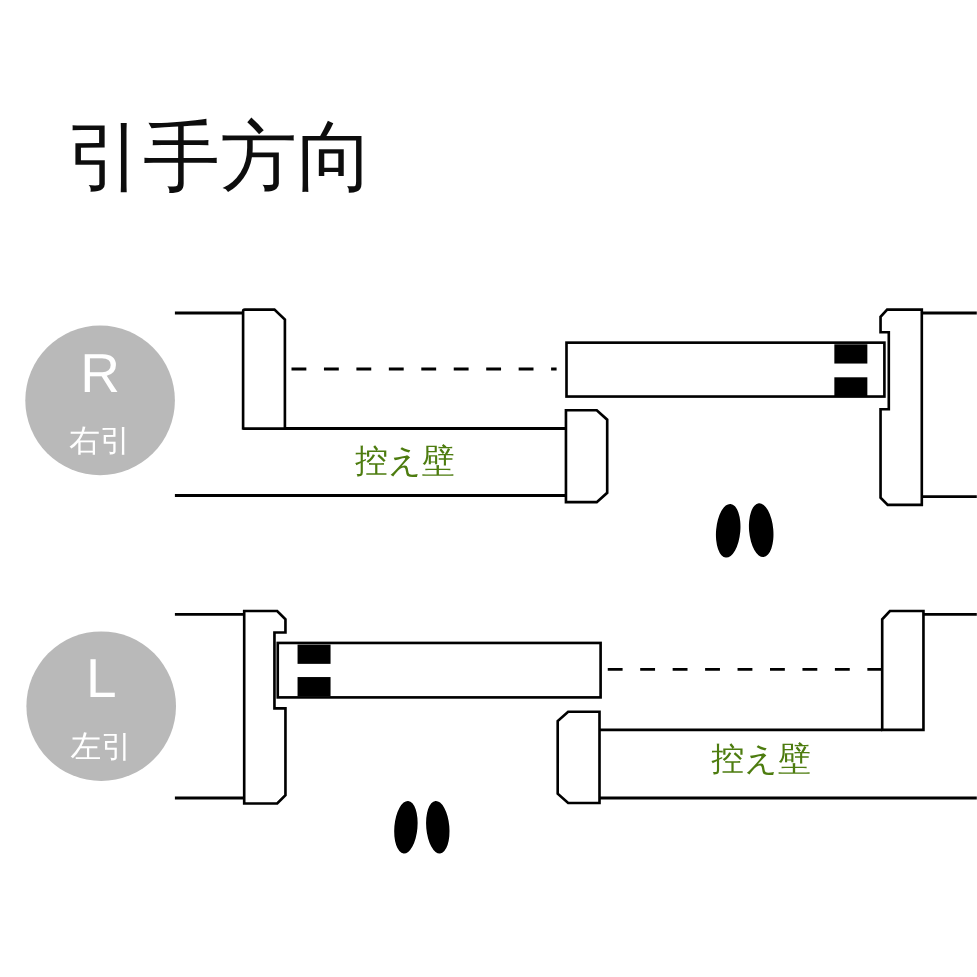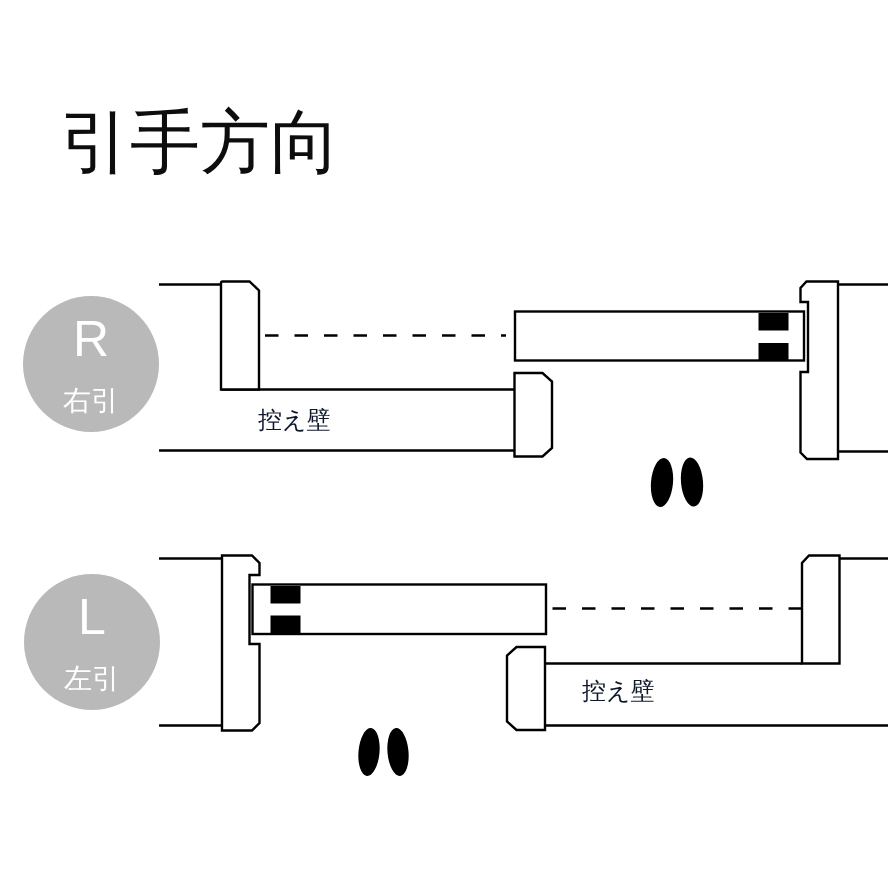--- a/index.html
+++ b/index.html
@@ -21,22 +21,22 @@
     position:absolute;width:136px;height:136px;border-radius:50%;
     background:#b9b9b9;color:#ffffff;z-index:3;
     display:flex;flex-direction:column;align-items:center;justify-content:center;
     text-align:center;
   }
   .badge-r{left:7px;top:296px;}
   .badge-l{left:8px;top:574px;}
   .badge-letter{font-size:50px;line-height:1.0;font-weight:500;}
   .badge-label{font-size:28px;line-height:1.0;margin-top:23px;font-weight:400;}
   .wall-label{
-    position:absolute;width:220px;z-index:2;
-    font-size:24px;line-height:36px;color:#0f172a;font-weight:400;
+    position:absolute;width:220px;text-align:center;z-index:2;
+    font-size:30px;line-height:36px;color:#4d7c0f;font-weight:400;
     white-space:nowrap;
   }
   .wall-label-top{left:242px;top:402px;}
   .wall-label-bottom{left:566px;top:673px;}
 </style>
 </head>
 <body>
 
 <div class="canvas">
 

